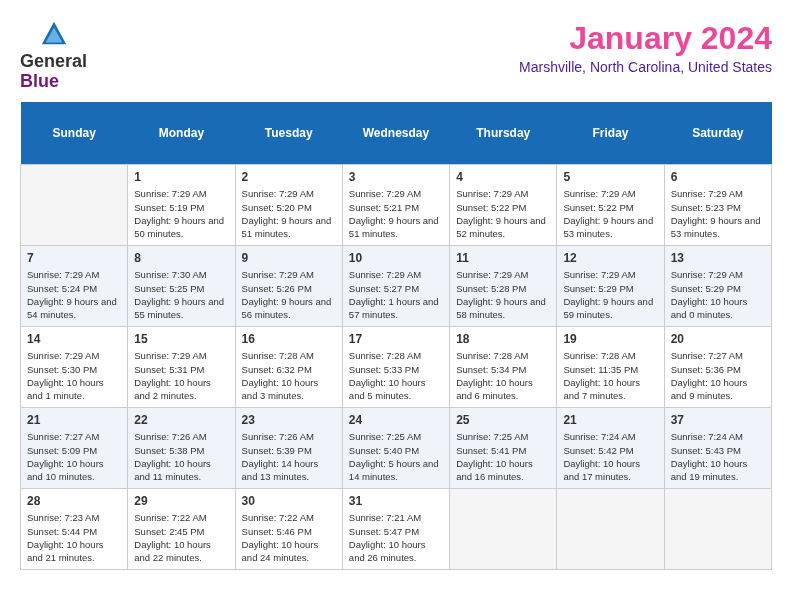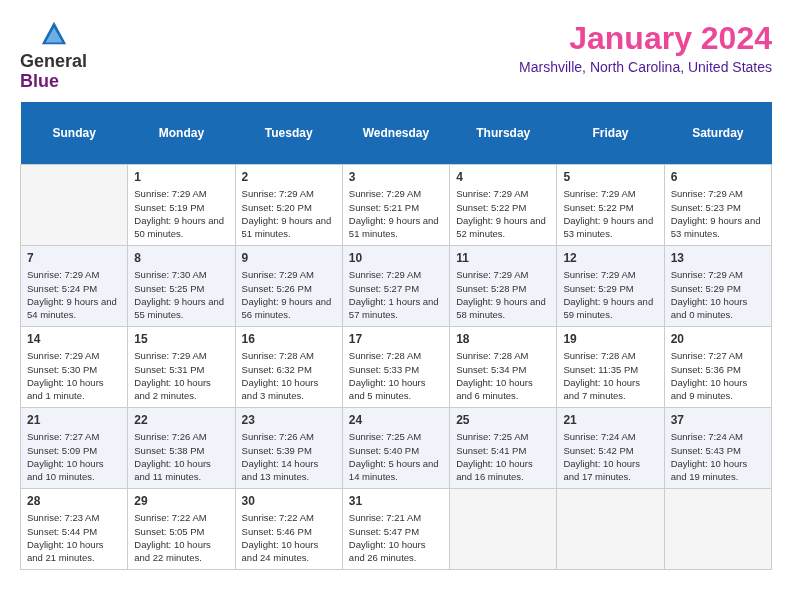--- a/index.html
+++ b/index.html
@@ -289,21 +289,21 @@
       <tr>
         <td>
           <span class="day-number">28</span>
           <div>Sunrise: 7:23 AM</div>
           <div>Sunset: 5:44 PM</div>
           <div>Daylight: 10 hours and 21 minutes.</div>
         </td>
         <td>
           <span class="day-number">29</span>
           <div>Sunrise: 7:22 AM</div>
-          <div>Sunset: 5:05 PM</div>
+          <div>Sunset: 2:45 PM</div>
           <div>Daylight: 10 hours and 22 minutes.</div>
         </td>
         <td>
           <span class="day-number">30</span>
           <div>Sunrise: 7:22 AM</div>
           <div>Sunset: 5:46 PM</div>
           <div>Daylight: 10 hours and 24 minutes.</div>
         </td>
         <td>
           <span class="day-number">31</span>

